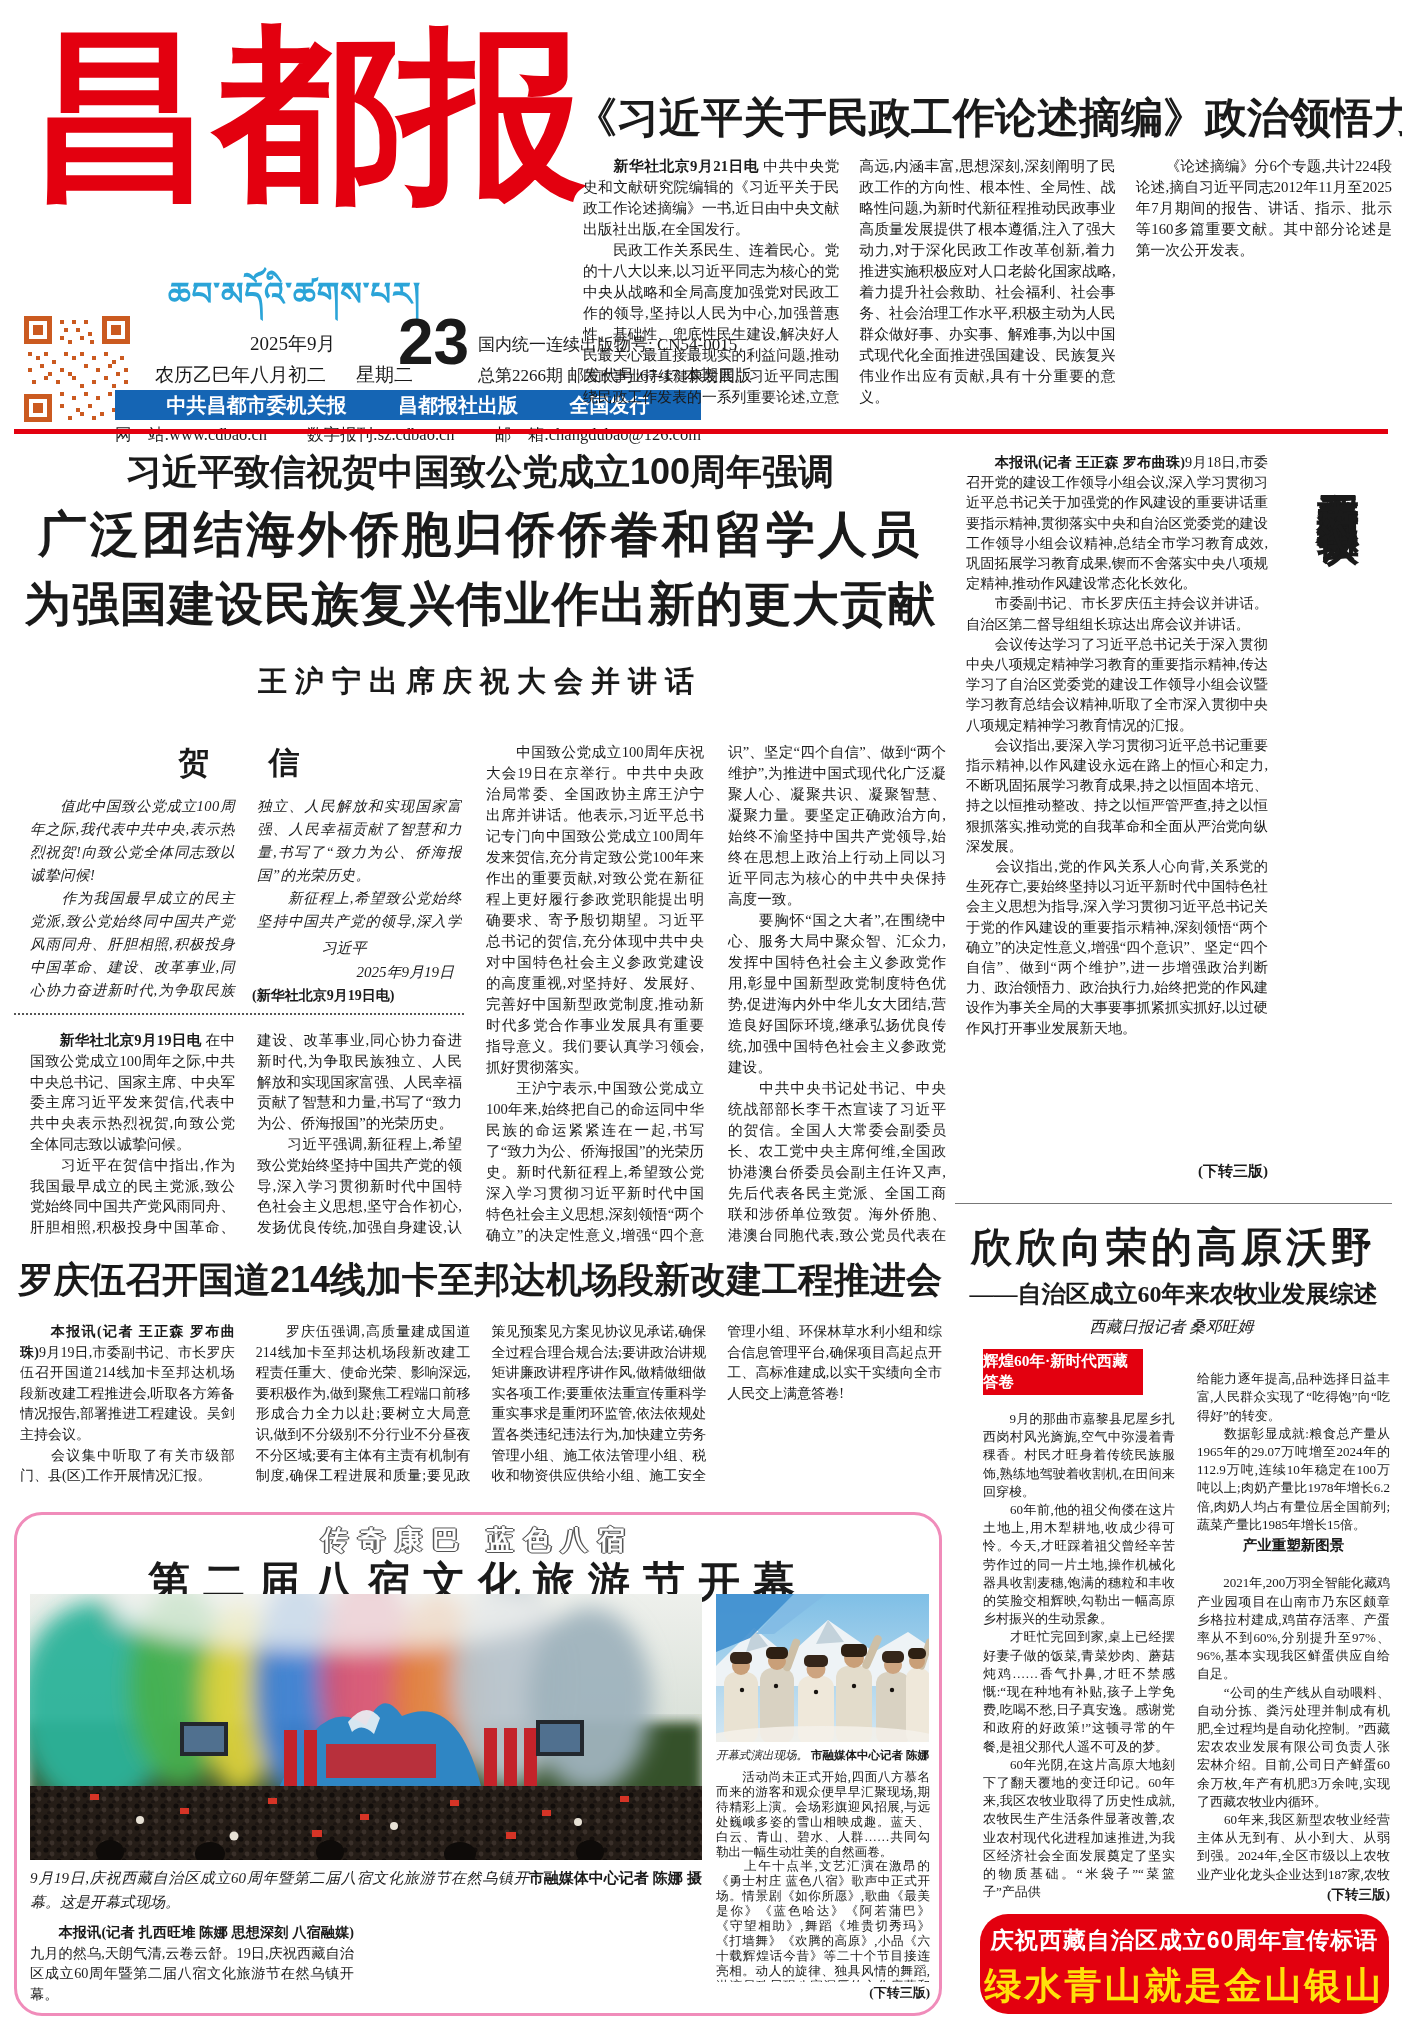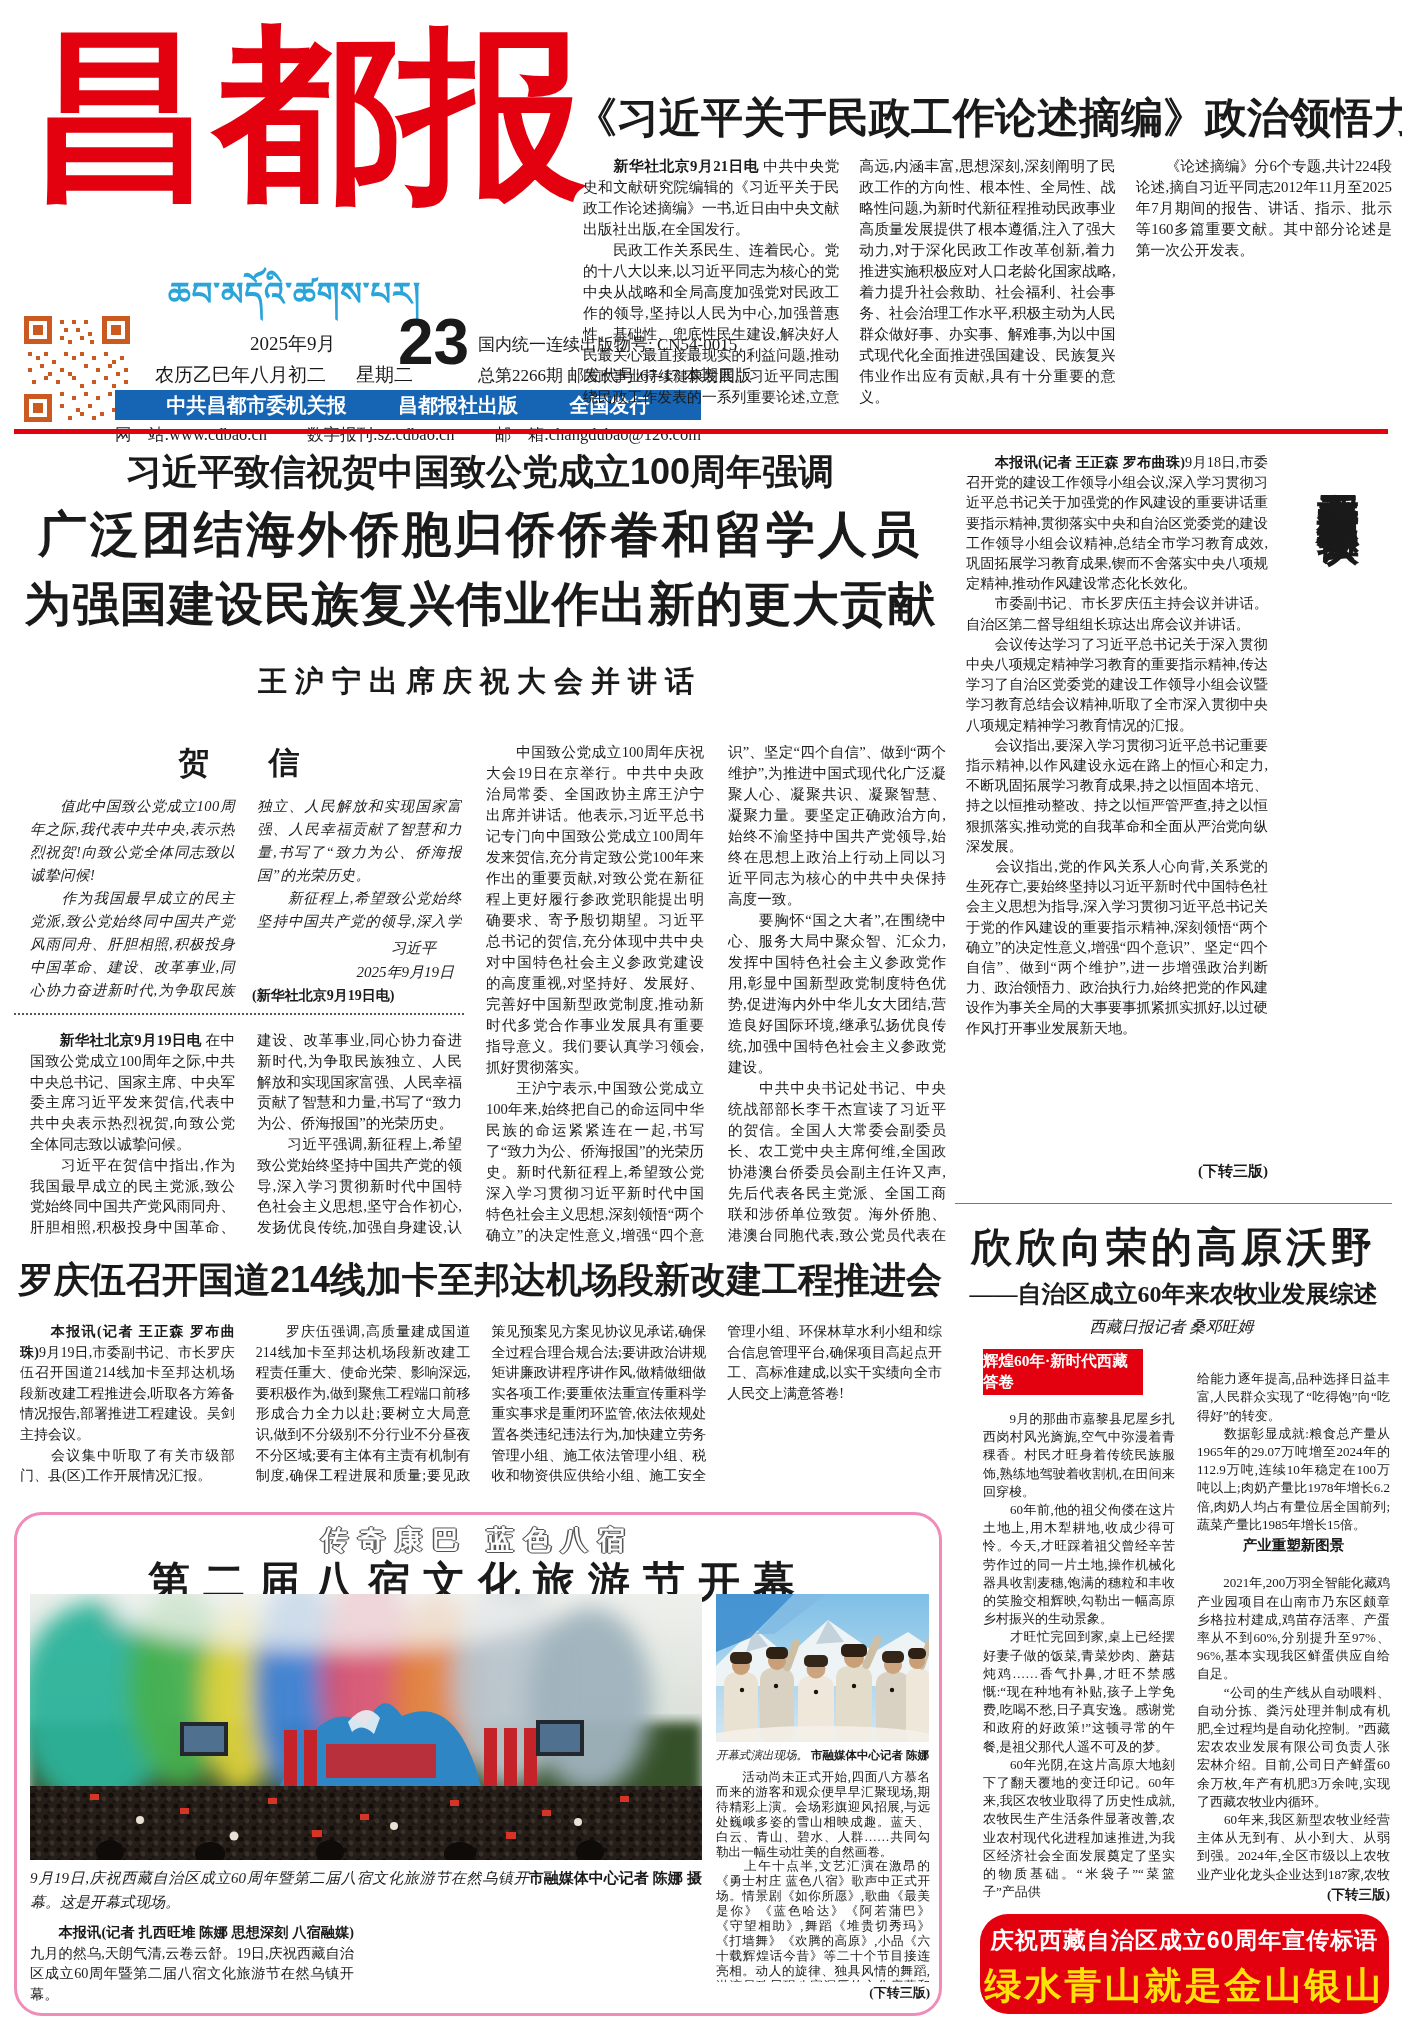--- a/index.html
+++ b/index.html
@@ -34,21 +34,21 @@
   
   #kicker { left:14px; top:448px; width:932px; font-size:36px; font-weight:900; }
   #h1a { left:14px; top:502px; width:932px; font-size:49px; font-weight:900; letter-spacing:3px; }
   #h1b { left:14px; top:573px; width:932px; font-size:47px; font-weight:900; letter-spacing:1px; }
   #deck { left:14px; top:662px; width:932px; font-size:29px; font-weight:bold; letter-spacing:8px; }
 
   
   #letter-title { left:30px; top:742px; width:432px; font-size:31px; font-weight:bold; letter-spacing:14px; }
   #letter-body { left:30px; top:795px; width:432px; height:215px; column-count:2; column-gap:22px; column-fill:auto; font-style:italic; font-size:14.5px; line-height:23px; letter-spacing:0.5px; }
   #letter-sig { left:252px; top:936px; width:210px; background:#fff; font-style:italic; font-size:15px; line-height:24px; }
-  #letter-sig .s1 { text-align:right; padding-right:26px; }
+  #letter-sig .s1 { text-align:center; padding-right:26px; }
   #letter-sig .s2 { text-align:right; padding-right:8px; }
   #letter-sig .s3 { font-weight:bold; font-style:normal; font-size:14px; }
   #dotted-rule { left:14px; top:1013px; width:450px; height:0; border-top:2px dotted #555; }
   #xh-body { left:30px; top:1030px; width:432px; height:218px; column-count:2; column-gap:22px; column-fill:auto; font-size:14.6px; line-height:20.8px; }
   #ceremony-body { left:486px; top:742px; width:460px; height:506px; column-count:2; column-gap:24px; column-fill:auto; font-size:14.6px; line-height:21px; }
 
   
   #shiwei-body { left:966px; top:452px; width:302px; height:708px; font-size:14.2px; line-height:20.2px; }
   #shiwei-jump { left:966px; top:1162px; width:302px; text-align:right; font-weight:bold; font-size:15px; }
   #shiwei-divider { left:955px; top:1203px; width:437px; height:1px; background:#777; }

